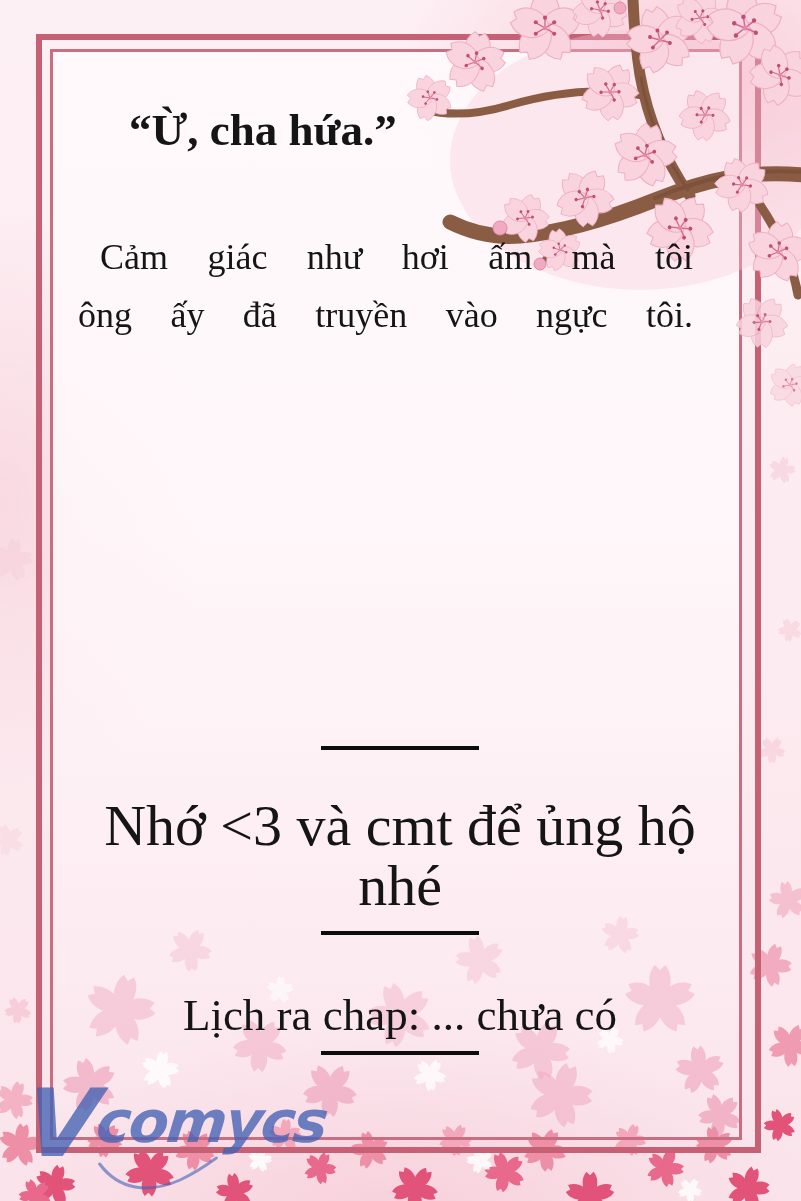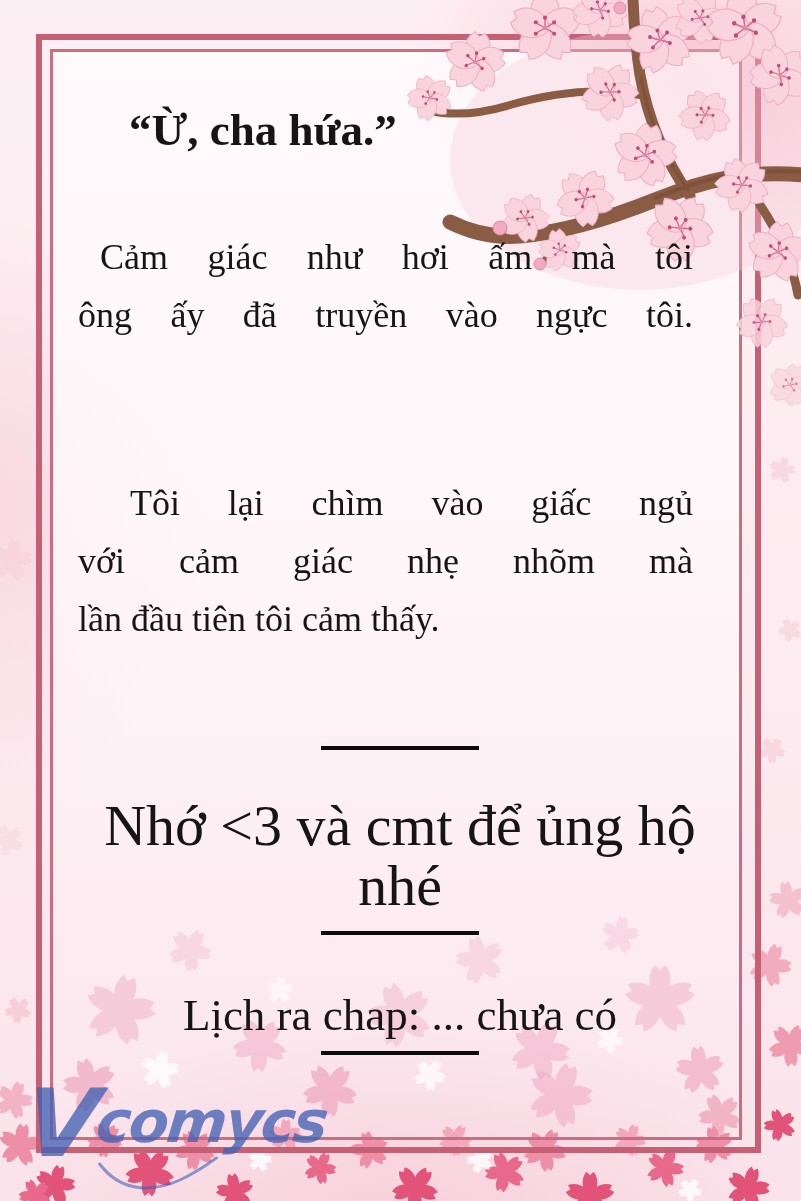--- a/index.html
+++ b/index.html
@@ -199,25 +199,20 @@
     </g>
   </svg>
 
   <div class="textzone dialogue">“Ừ, cha hứa.”</div>
 
   <div class="textzone para p2">
     <div class="txt-line indent-sm">Cảm giác như hơi ấm mà tôi</div>
     <div class="txt-line">ông ấy đã truyền vào ngực tôi.</div>
   </div>
 
-  <div class="textzone para p3">
-    <div class="txt-line indent-lg">Tôi lại chìm vào giấc ngủ</div>
-    <div class="txt-line">với cảm giác nhẹ nhõm mà</div>
-    <div class="txt-line last-left">lần đầu tiên tôi cảm thấy.</div>
-  </div>
 
   <div class="divider div1"></div>
   <div class="textzone centerline credits-note">Nhớ &lt;3 và cmt để ủng hộ nhé</div>
   <div class="divider div2"></div>
   <div class="textzone centerline schedule">Lịch ra chap: ... chưa có</div>
   <div class="divider div3"></div>
 
   <div class="watermark">
     <span class="wm-v">V</span><span class="wm-rest">comycs</span>
     <svg class="wm-swirl" width="130" height="40" viewBox="0 0 130 40">

